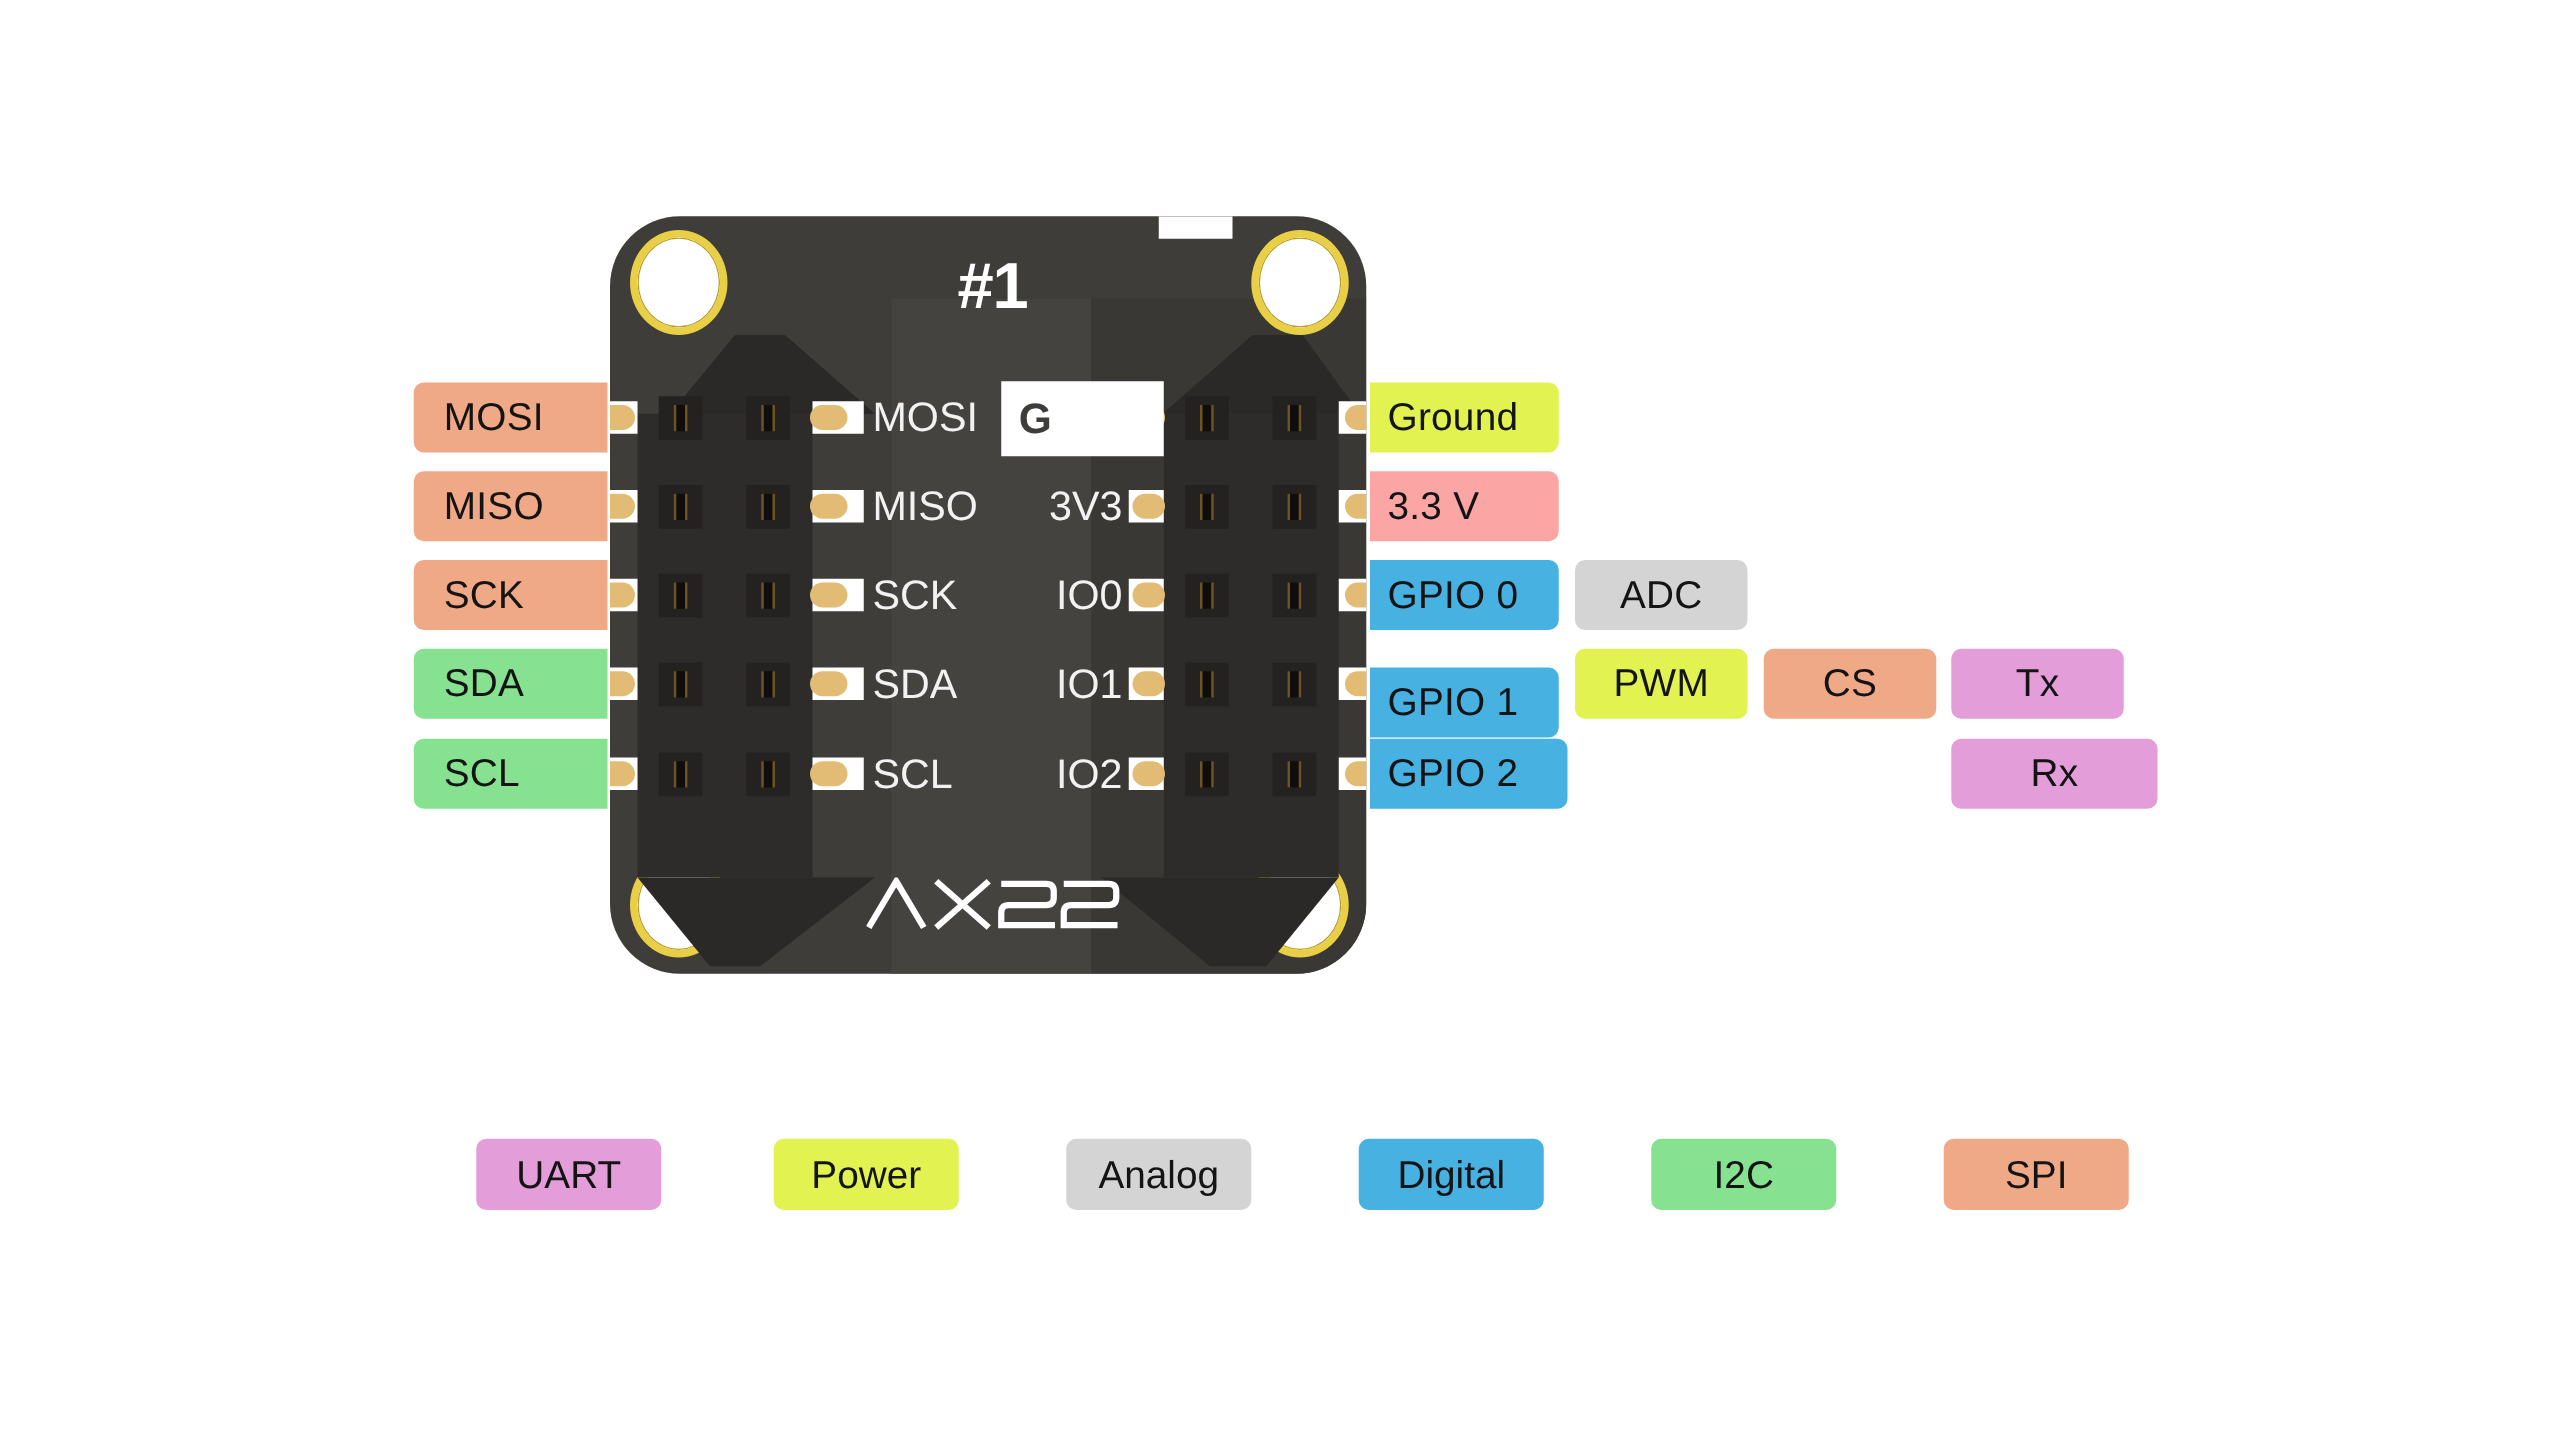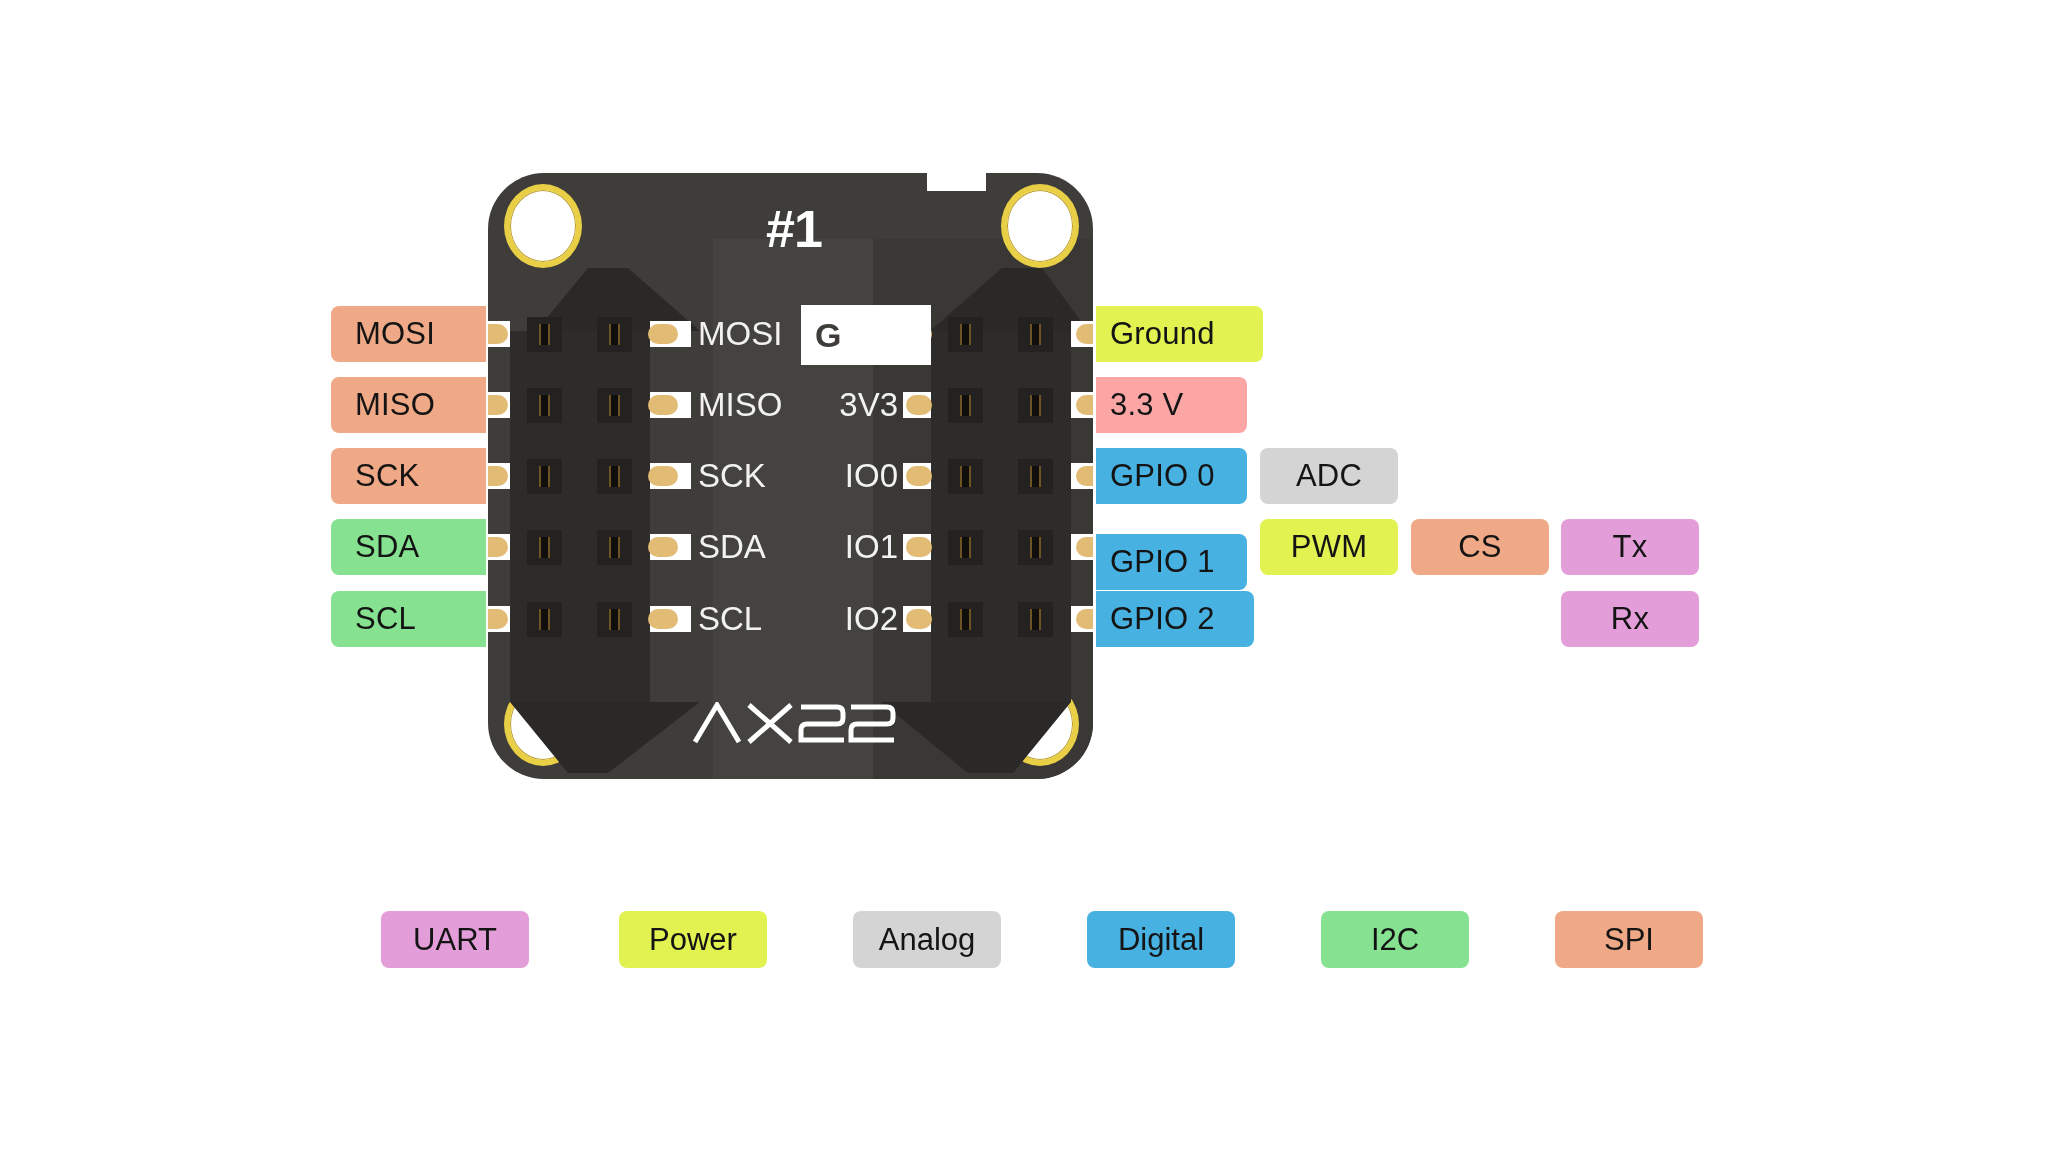--- a/index.html
+++ b/index.html
@@ -152,30 +152,30 @@
       <text x="0" y="0" opacity="0">AX22</text>
     </svg>
   </div>
 
   <div id="labels-layer">
       <div class="tag left" style="left:331px; top:306px; width:155px; background:#f0a987;">MOSI</div>
       <div class="tag left" style="left:331px; top:377px; width:155px; background:#f0a987;">MISO</div>
       <div class="tag left" style="left:331px; top:448px; width:155px; background:#f0a987;">SCK</div>
       <div class="tag left" style="left:331px; top:519px; width:155px; background:#86e290;">SDA</div>
       <div class="tag left" style="left:331px; top:591px; width:155px; background:#86e290;">SCL</div>
-      <div class="tag rightcol" style="left:1096px; top:306px; width:167px; background:#e2f250;">Ground</div>
+      <div class="tag rightcol" style="left:1096px; top:306px; width:151px; background:#e2f250;">Ground</div>
       <div class="tag rightcol" style="left:1096px; top:377px; width:151px; background:#fca5a5;">3.3 V</div>
       <div class="tag rightcol" style="left:1096px; top:448px; width:151px; background:#47b1e2;">GPIO 0</div>
       <div class="tag center" style="left:1260px; top:448px; width:138px; background:#d4d4d4;">ADC</div>
       <div class="tag rightcol" style="left:1096px; top:534px; width:151px; background:#47b1e2;">GPIO 1</div>
       <div class="tag center" style="left:1260px; top:519px; width:138px; background:#e2f250;">PWM</div>
       <div class="tag center" style="left:1411px; top:519px; width:138px; background:#f0a987;">CS</div>
       <div class="tag center" style="left:1561px; top:519px; width:138px; background:#e39ed9;">Tx</div>
       <div class="tag rightcol" style="left:1096px; top:591px; width:158px; background:#47b1e2;">GPIO 2</div>
-      <div class="tag center" style="left:1561px; top:591px; width:138px; background:#e39ed9;">Rx</div>
+      <div class="tag center" style="left:1561px; top:591px; width:165px; background:#e39ed9;">Rx</div>
       <div class="legend" style="left:381px; top:911px; background:#e39ed9;">UART</div>
       <div class="legend" style="left:619px; top:911px; background:#e2f250;">Power</div>
       <div class="legend" style="left:853px; top:911px; background:#d4d4d4;">Analog</div>
       <div class="legend" style="left:1087px; top:911px; background:#47b1e2;">Digital</div>
       <div class="legend" style="left:1321px; top:911px; background:#86e290;">I2C</div>
       <div class="legend" style="left:1555px; top:911px; background:#f0a987;">SPI</div>
     </div>
 
   <div id="legend-layer"></div>
 </div>

